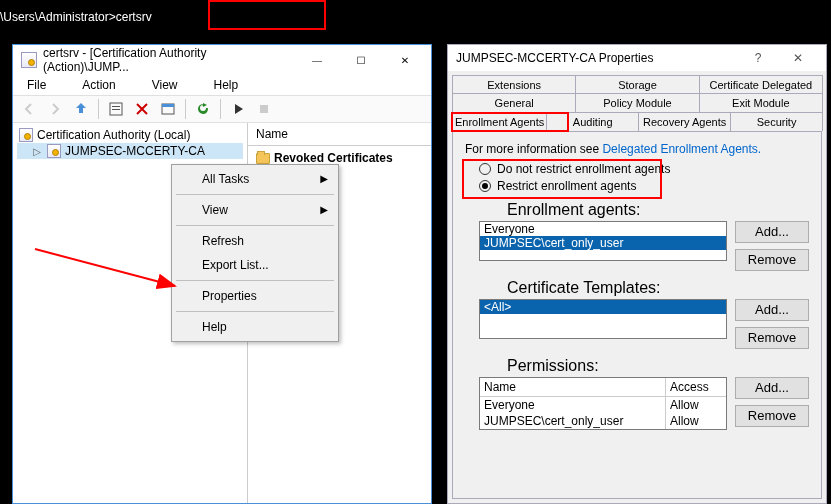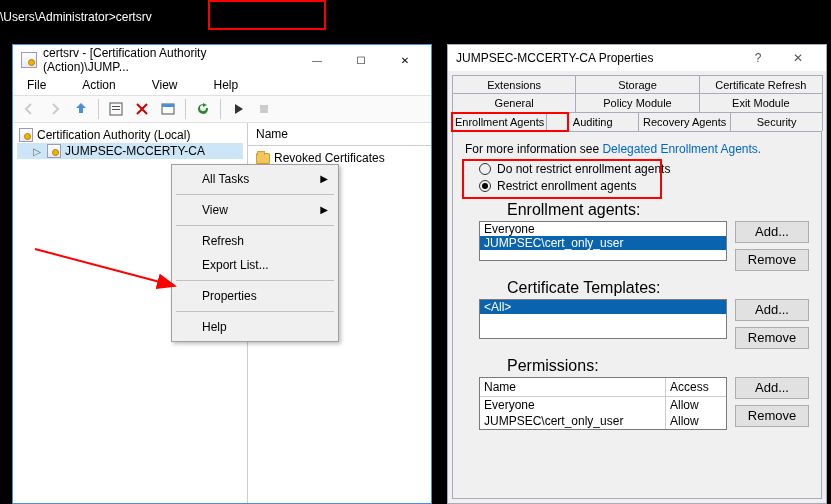--- a/index.html
+++ b/index.html
@@ -28,21 +28,21 @@
 .tbtn.dis { opacity:0.4; }
 
 .mmc-body { display: flex; height: calc(100% - 78px); }
 .tree-pane { width: 235px; border-right: 1px solid #ccc; padding: 4px; overflow: hidden; }
 .tree-node { display:flex; align-items:center; gap:4px; padding:1px 2px; }
 .tree-node .exp { width:12px; text-align:center; color:#666; font-size:10px; }
 .tree-node.sel { background:#cde6f7; color:#000; }
 .list-pane { flex:1; position:relative; }
 .list-hdr { border-bottom:1px solid #ccc; padding:4px 8px; background:#fff; }
 .list-items { padding:4px 8px; }
-.list-items div { padding:1px 0; display:flex; align-items:center; gap:4px;}
+.list-items div { padding:1px 0; display:flex; align-items:center; gap:4px;font-weight:bold;}
 
 
 .ctxmenu { position:absolute; left:171px; top:164px; width:168px; background:#f0f0f0; border:1px solid #a0a0a0; box-shadow:2px 2px 4px rgba(0,0,0,0.25); z-index:50; padding:2px; }
 .ctxitem { padding:5px 24px 5px 28px; position:relative; cursor:default; }
 .ctxitem .arrow { position:absolute; right:8px; top:6px; font-size:10px; }
 .ctxsep { height:1px; background:#c0c0c0; margin:3px 2px; }
 
 .red-arrow { position:absolute; z-index:60; pointer-events:none; }
 
 
@@ -225,21 +225,21 @@
 <div class="props">
   <div class="props-title">
     <span class="pt">JUMPSEC-MCCERTY-CA Properties</span>
     <span class="qm">?</span>
     <span class="cl">✕</span>
   </div>
   <div class="tabrows">
     <div class="tabrow">
       <div class="tab">Extensions</div>
       <div class="tab">Storage</div>
-      <div class="tab">Certificate Refresh</div>
+      <div class="tab">Certificate Delegated</div>
     </div>
     <div class="tabrow row2">
       <div class="tab">General</div>
       <div class="tab">Policy Module</div>
       <div class="tab">Exit Module</div>
     </div>
     <div class="tabrow row3">
       <div class="tab active">Enrollment Agents</div>
       <div class="tab">Auditing</div>
       <div class="tab">Recovery Agents</div>

